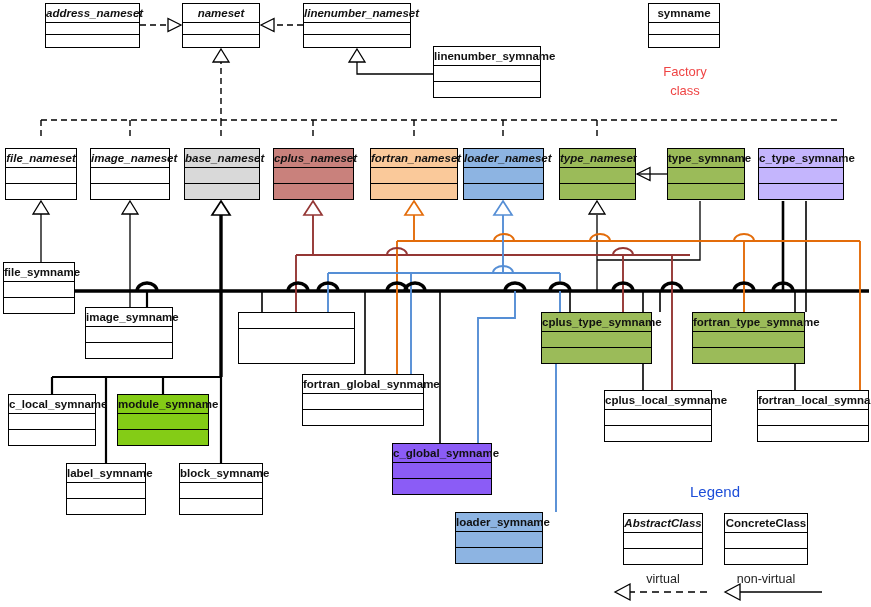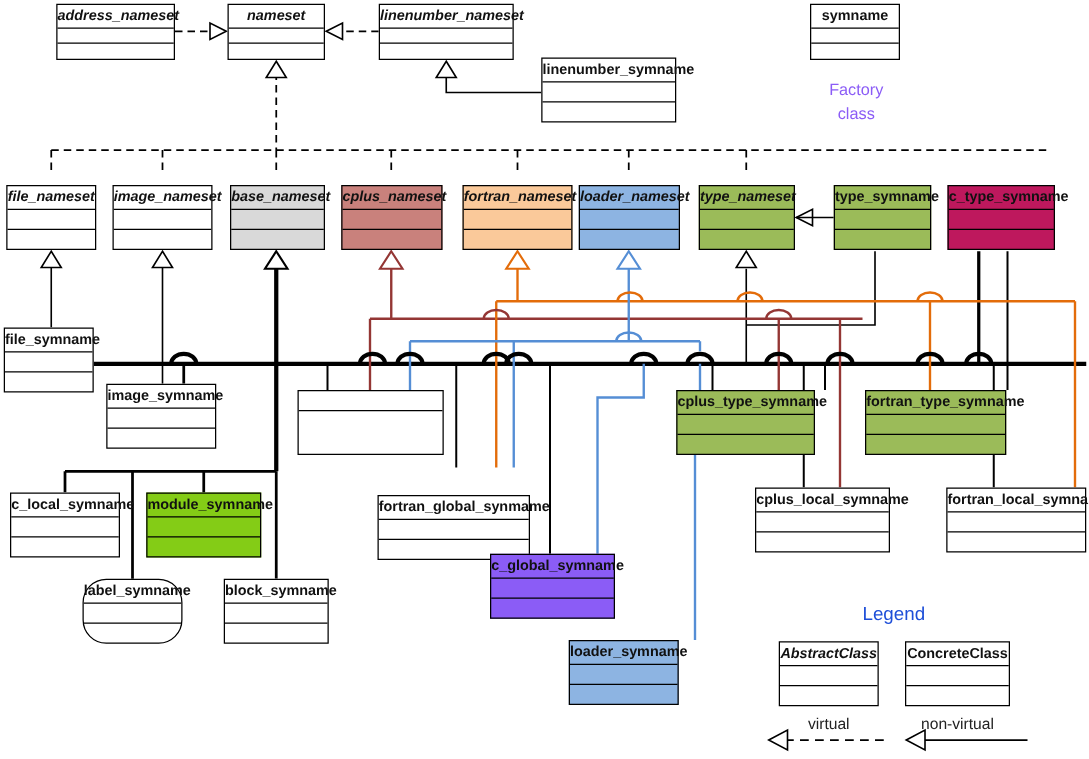--- a/index.html
+++ b/index.html
@@ -6,21 +6,21 @@
   body{font-family:"Liberation Sans", sans-serif;}
   #canvas{position:relative;width:871px;height:607px;overflow:hidden;background:#fff;padding-left:35px;}
   #svg-layer{position:absolute;left:0;top:0;width:871px;height:607px;}
   .uml-class{position:absolute;box-sizing:border-box;border:1.4px solid #000;background:#fff;}
   .uml-class .hdr{box-sizing:border-box;height:19px;line-height:18px;text-align:center;
      font-size:11.5px;font-weight:bold;color:#111;border-bottom:1.4px solid #000;
      white-space:nowrap;overflow:visible;}
   .uml-class .row{box-sizing:border-box;height:16px;border-bottom:1.4px solid #000;}
   .uml-class .row.last{border-bottom:none;}
   .uml-class.abstract .hdr{font-style:italic;}
-  .lbl{position:absolute;font-size:13px;color:#8b5cf6;text-align:center;}
+  .lbl{position:absolute;font-size:13px;color:#ef4444;text-align:center;}
   .legend-title{position:absolute;font-size:15px;color:#1d4ed8;}
   .legend-cap{position:absolute;font-size:12.5px;color:#222;text-align:center;}
 </style>
 </head>
 <body>
 
 <div id="canvas">
 
   <svg id="svg-layer" xmlns="http://www.w3.org/2000/svg" viewBox="0 0 871 607">
     <defs>
@@ -225,40 +225,40 @@
       <div class="uml-class abstract" style="left: 559px; top: 148px; width: 77px; height: 52px; background: rgb(155, 187, 89);">
         <div class="hdr">type_nameset</div>
         <div class="row" style="height: 15.8px;"></div>
         <div class="row last" style="height: 15.8px;"></div>
       </div>
       <div class="uml-class" style="left: 667px; top: 148px; width: 78px; height: 52px; background: rgb(155, 187, 89);">
         <div class="hdr">type_symname</div>
         <div class="row" style="height: 15.8px;"></div>
         <div class="row last" style="height: 15.8px;"></div>
       </div>
-      <div class="uml-class" style="left: 758px; top: 148px; width: 86px; height: 52px; background: #be185d;">
+      <div class="uml-class" style="left: 758px; top: 148px; width: 86px; height: 52px; background: #c4b5fd;">
         <div class="hdr">c_type_symname</div>
         <div class="row" style="height: 15.8px;"></div>
         <div class="row last" style="height: 15.8px;"></div>
       </div>
       <div class="uml-class" style="left: 3px; top: 262px; width: 72px; height: 52px; background: rgb(255, 255, 255);">
         <div class="hdr">file_symname</div>
         <div class="row" style="height: 15.8px;"></div>
         <div class="row last" style="height: 15.8px;"></div>
       </div>
       <div class="uml-class" style="left: 85px; top: 307px; width: 88px; height: 52px; background: rgb(255, 255, 255);">
         <div class="hdr">image_symname</div>
         <div class="row" style="height: 15.8px;"></div>
         <div class="row last" style="height: 15.8px;"></div>
       </div>
       <div class="uml-class" style="left: 238px; top: 312px; width: 117px; height: 52px; background: rgb(255, 255, 255);">
         <div class="row" style="height: 15.8px;"></div>
         <div class="row last" style="height: 15.8px;"></div>
       </div>
-      <div class="uml-class" style="left: 302px; top: 374px; width: 122px; height: 52px; background: rgb(255, 255, 255); margin-top: 22px;">
+      <div class="uml-class" style="left: 302px; top: 374px; width: 122px; height: 52px; background: rgb(255, 255, 255);">
         <div class="hdr">fortran_global_synmame</div>
         <div class="row" style="height: 15.8px;"></div>
         <div class="row last" style="height: 15.8px;"></div>
       </div>
       <div class="uml-class" style="left: 392px; top: 443px; width: 100px; height: 52px; background: #8b5cf6;">
         <div class="hdr">c_global_symname</div>
         <div class="row" style="height: 15.8px;"></div>
         <div class="row last" style="height: 15.8px;"></div>
       </div>
       <div class="uml-class" style="left: 455px; top: 512px; width: 88px; height: 52px; background: rgb(141, 180, 226);">
@@ -269,21 +269,21 @@
       <div class="uml-class" style="left: 8px; top: 394px; width: 88px; height: 52px; background: rgb(255, 255, 255);">
         <div class="hdr">c_local_symname</div>
         <div class="row" style="height: 15.8px;"></div>
         <div class="row last" style="height: 15.8px;"></div>
       </div>
       <div class="uml-class" style="left: 117px; top: 394px; width: 92px; height: 52px; background: #84cc16;">
         <div class="hdr">module_symname</div>
         <div class="row" style="height: 15.8px;"></div>
         <div class="row last" style="height: 15.8px;"></div>
       </div>
-      <div class="uml-class" style="left: 66px; top: 463px; width: 80px; height: 52px; background: rgb(255, 255, 255); border-radius: 19px;">
+      <div class="uml-class" style="left: 66px; top: 463px; width: 80px; height: 52px; background: rgb(255, 255, 255);">
         <div class="hdr">label_symname</div>
         <div class="row" style="height: 15.8px;"></div>
         <div class="row last" style="height: 15.8px;"></div>
       </div>
       <div class="uml-class" style="left: 179px; top: 463px; width: 84px; height: 52px; background: rgb(255, 255, 255);">
         <div class="hdr">block_symname</div>
         <div class="row" style="height: 15.8px;"></div>
         <div class="row last" style="height: 15.8px;"></div>
       </div>
       <div class="uml-class" style="left: 541px; top: 312px; width: 111px; height: 52px; background: rgb(155, 187, 89);">

